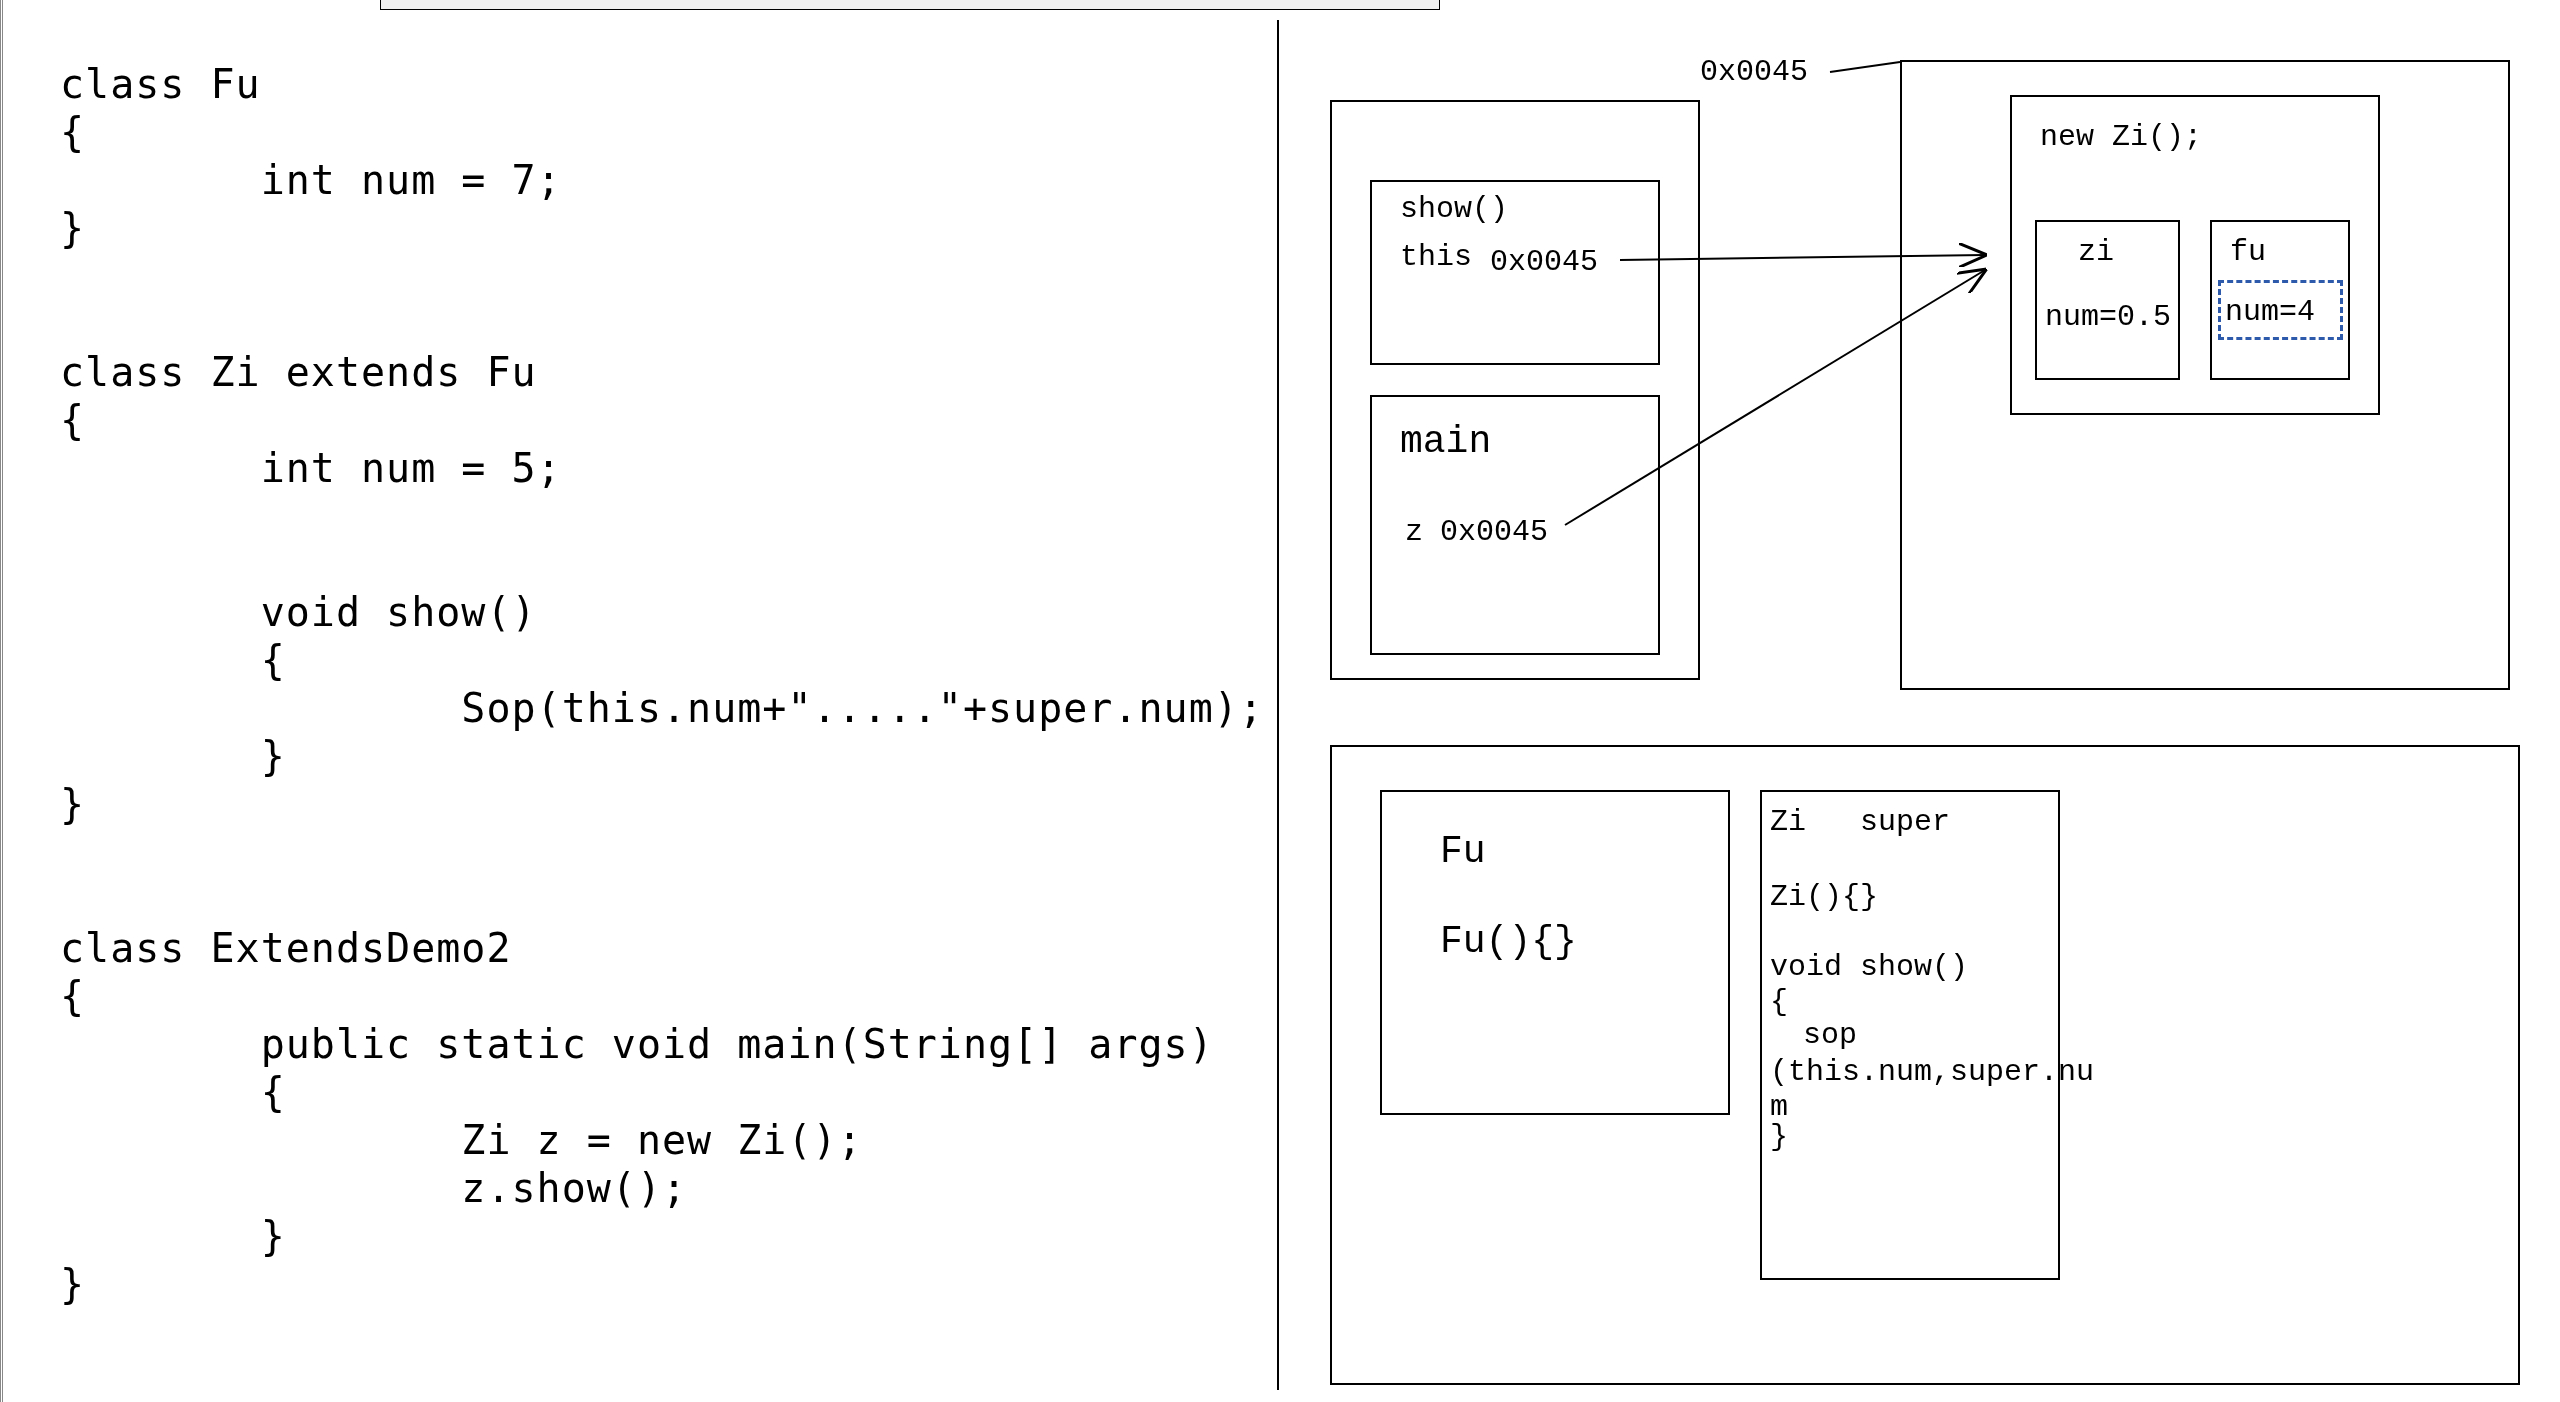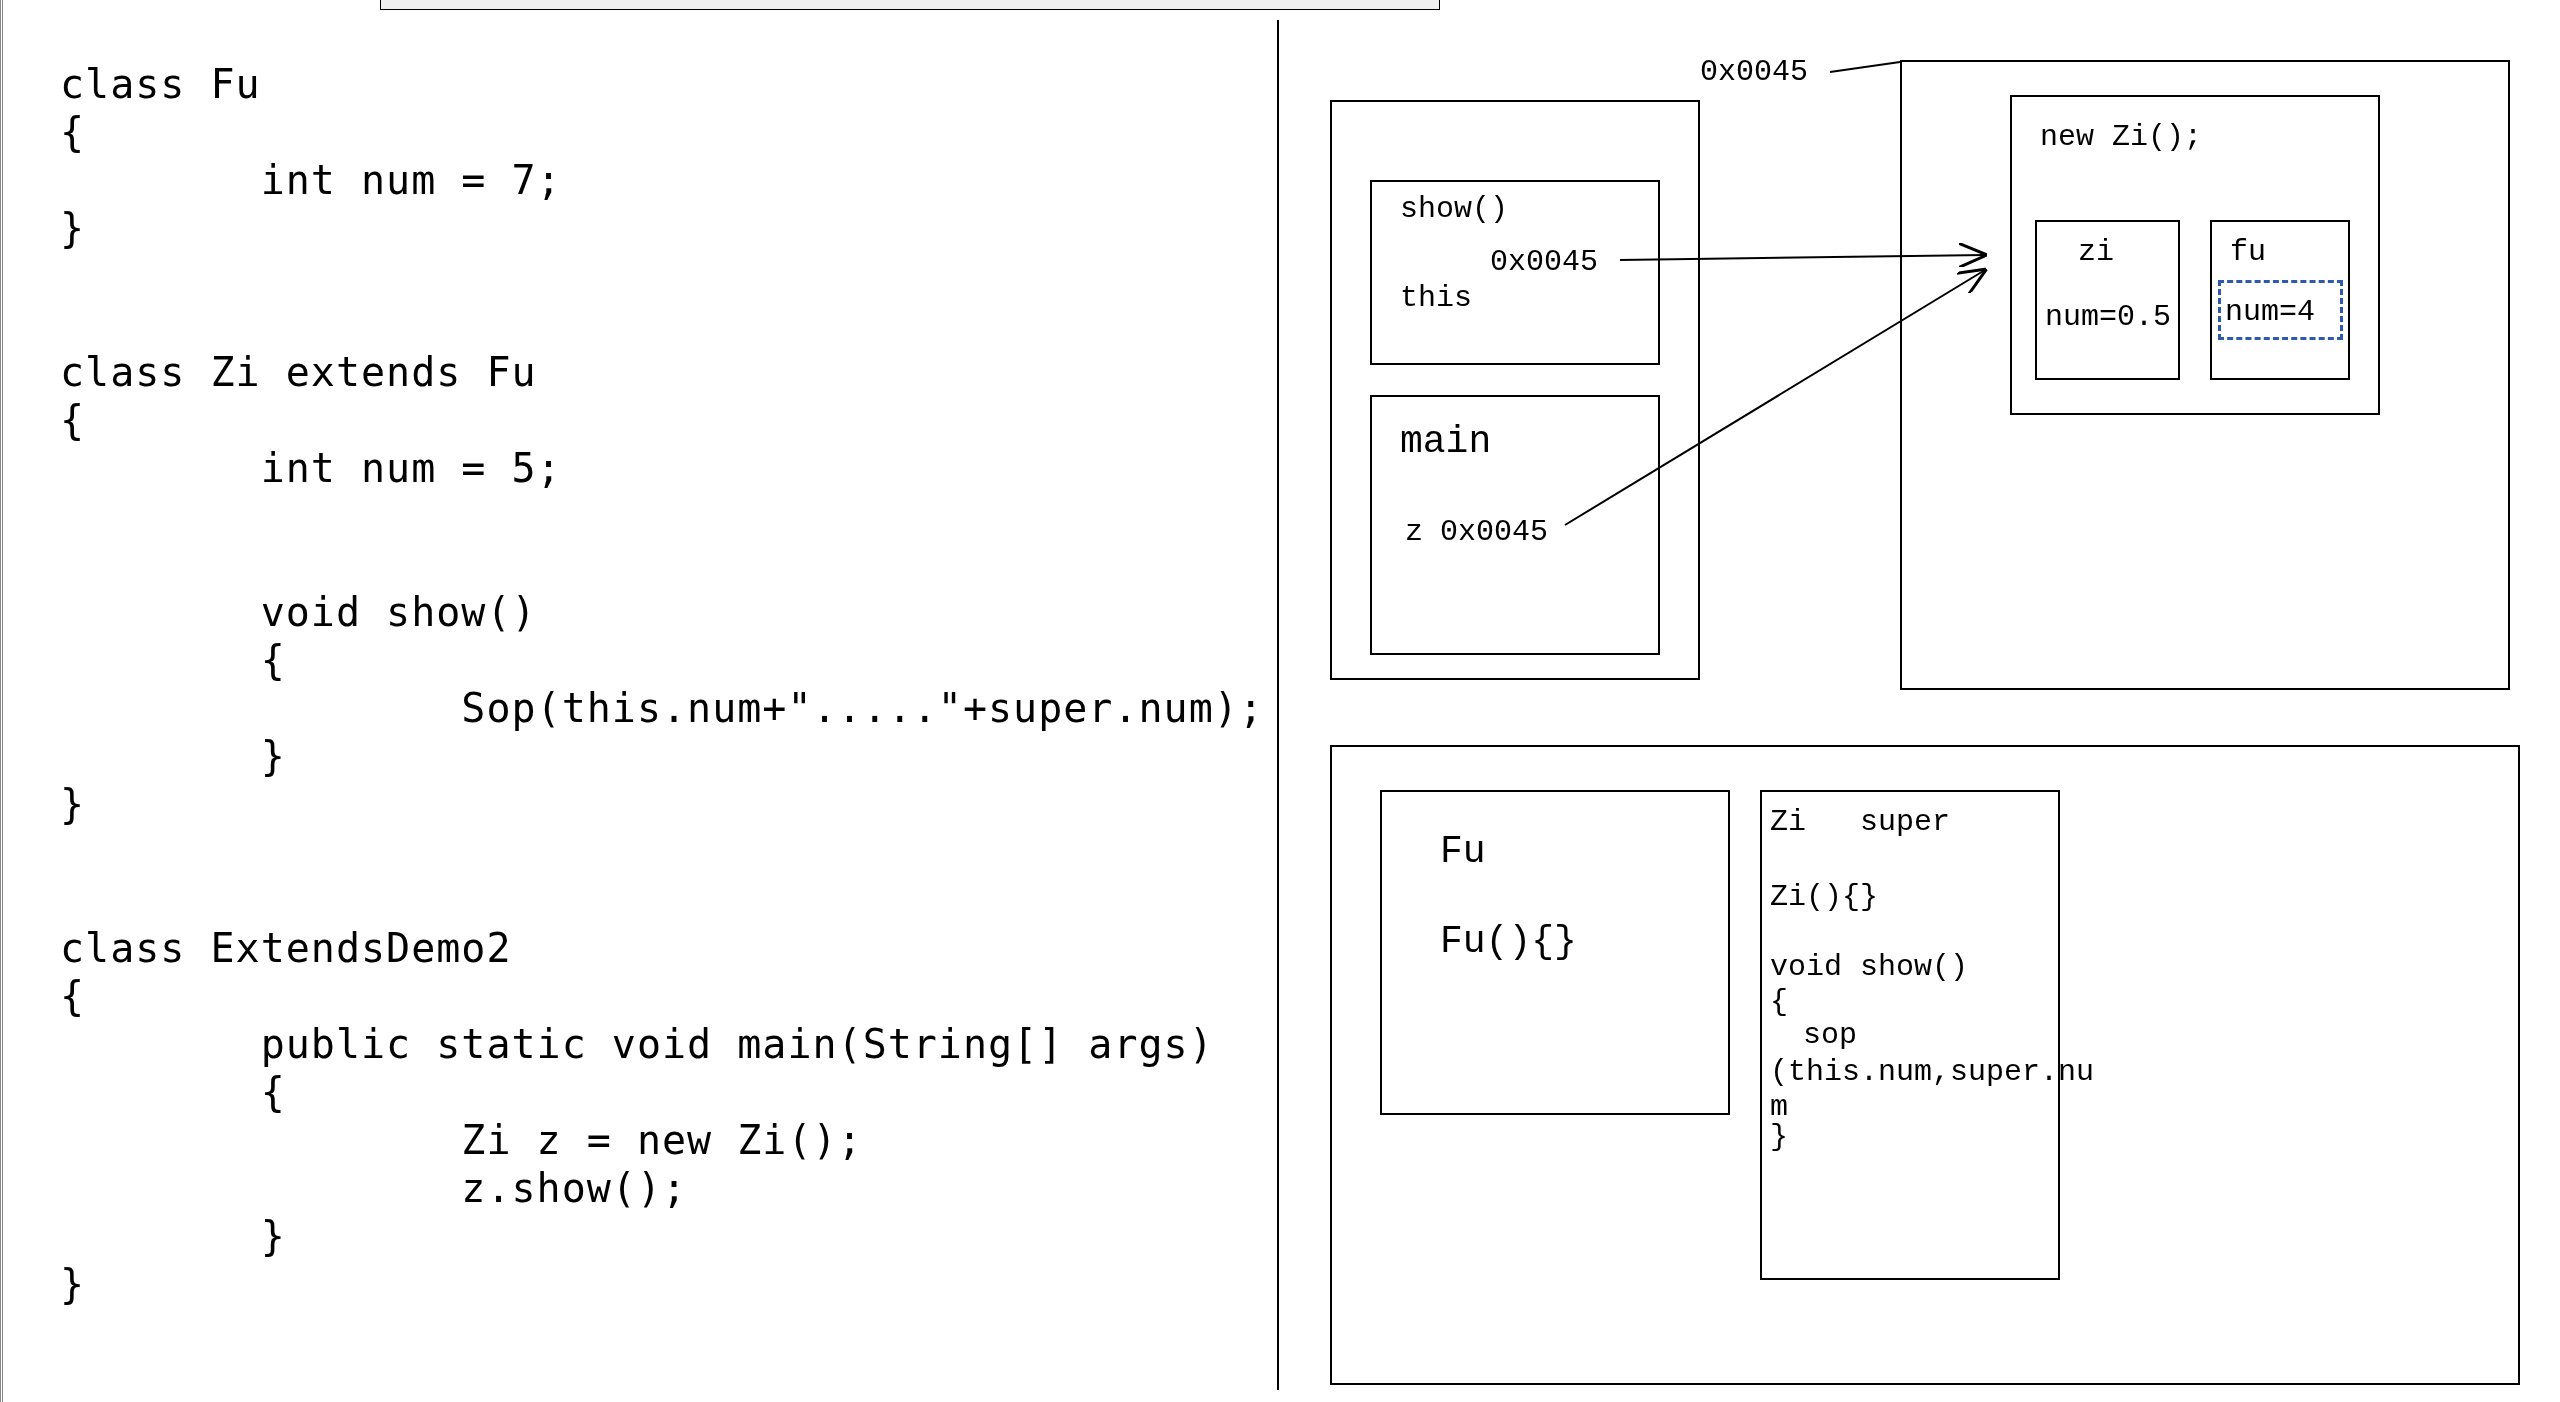--- a/index.html
+++ b/index.html
@@ -99,21 +99,21 @@
                 z.show();
         }
 }</pre>
 
 <div class="lbl" style="left:1700px; top:55px;">0x0045</div>
 
 <div class="box" style="left:1330px; top:100px; width:370px; height:580px;"></div>
 
 <div class="box" style="left:1370px; top:180px; width:290px; height:185px;"></div>
 <div class="lbl" style="left:1400px; top:192px;">show()</div>
-<div class="lbl" style="left:1400px; top:240px;margin-top:41px;">this</div>
+<div class="lbl" style="left:1400px; top:240px;">this</div>
 <div class="lbl" style="left:1490px; top:245px;">0x0045</div>
 
 <div class="box" style="left:1370px; top:395px; width:290px; height:260px;"></div>
 <div class="lbl lbl-lg" style="left:1400px; top:420px;">main</div>
 <div class="lbl" style="left:1405px; top:515px;">z</div>
 <div class="lbl" style="left:1440px; top:515px;">0x0045</div>
 
 <div class="box" style="left:1900px; top:60px; width:610px; height:630px;"></div>
 
 <div class="box" style="left:2010px; top:95px; width:370px; height:320px;"></div>

